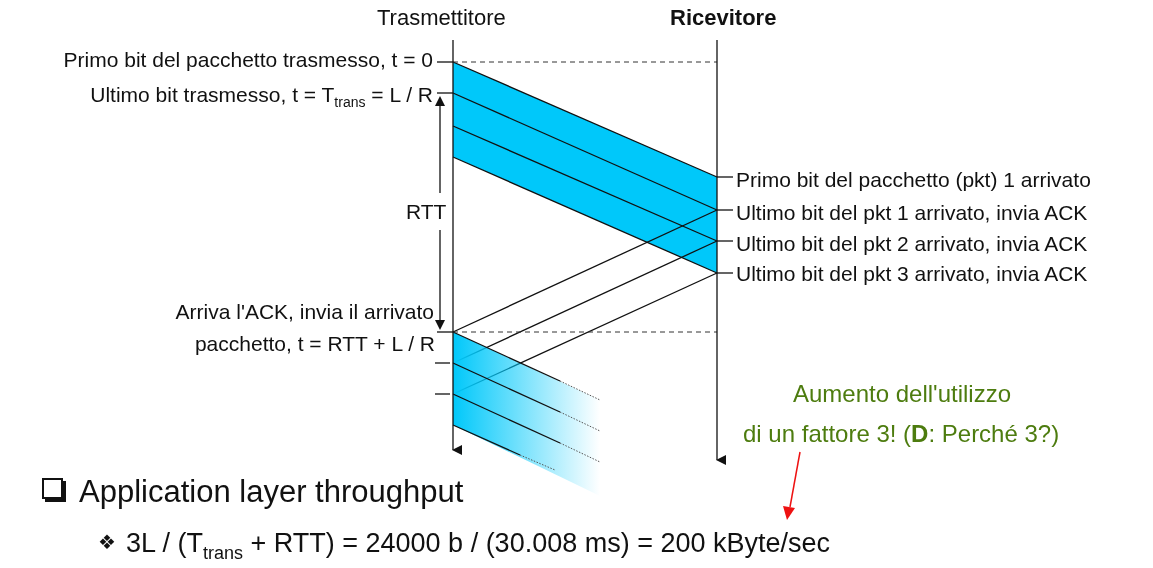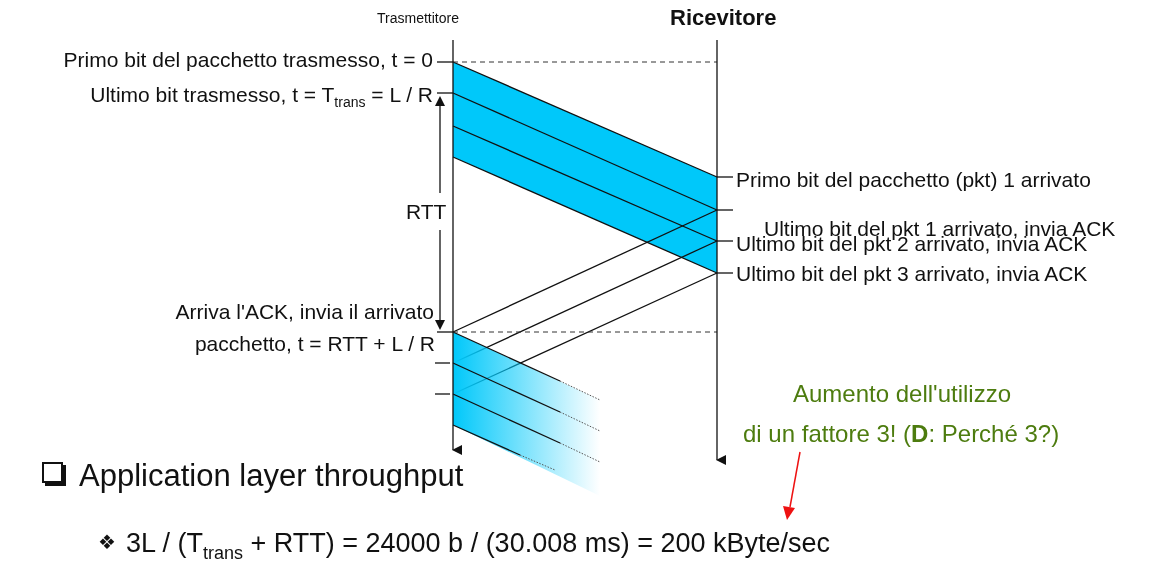--- a/index.html
+++ b/index.html
@@ -81,31 +81,31 @@
     <line x1="440" y1="104" x2="440" y2="193"></line>
     <line x1="440" y1="230" x2="440" y2="322"></line>
   </g>
   <path d="M435,106 L445,106 L440,96 Z" fill="#111"></path>
   <path d="M435,320 L445,320 L440,330 Z" fill="#111"></path>
 
   <line x1="800" y1="452" x2="790" y2="507" stroke="#ee1111" stroke-width="1.5"></line>
   <path d="M783,506 L795,508 L787,520 Z" fill="#ee1111"></path>
 </svg>
 
-<div class="lbl" style="left:377px; top:6px; font-size:14px;text-align:center;">Trasmettitore</div>
+<div class="lbl" style="left:377px; top:6px; font-size:22px;text-align:center;">Trasmettitore</div>
 <div class="lbl" style="left:670px; top:6px; font-size:22px;font-weight:bold;">Ricevitore</div>
 
 <div class="lbl right" style="right:720px; top:48px;">Primo bit del pacchetto trasmesso, t = 0</div>
 <div class="lbl right" style="right:720px; top:83px;"><span>Ultimo bit trasmesso, t = T</span><span class="sub">trans</span><span> = L / R</span></div>
 <div class="lbl" style="left:406px; top:200px;">RTT</div>
 <div class="lbl right" style="right:719px; top:300px;">Arriva l'ACK, invia il arrivato</div>
 <div class="lbl right" style="right:718px; top:332px;">pacchetto, t = RTT + L / R</div>
 
 <div class="lbl" style="left:736px; top:168px;">Primo bit del pacchetto (pkt) 1  arrivato</div>
-<div class="lbl" style="left:764px; top:201px;margin-top:16px;">Ultimo bit del pkt 1 arrivato, invia ACK</div>
+<div class="lbl" style="left:736px; top:201px;">Ultimo bit del pkt 1 arrivato, invia ACK</div>
 <div class="lbl" style="left:736px; top:232px;">Ultimo bit del pkt 2 arrivato, invia ACK</div>
 <div class="lbl" style="left:736px; top:262px;">Ultimo bit del pkt 3 arrivato, invia ACK</div>
 
 <div class="lbl red" style="left:793px; top:380px; font-size:24px; line-height:28px;">Aumento dell'utilizzo</div>
 <div class="lbl red" style="left:743px; top:420px; font-size:24px; line-height:28px;"><span>di un fattore 3! (</span><b>D</b><span>: Perché 3?)</span></div>
 
-<div class="lbl big" style="left:42px; top:458px;"><span class="bullet-box"></span><span>Application layer throughput</span></div>
+<div class="lbl big" style="left:42px; top:474px;"><span class="bullet-box"></span><span>Application layer throughput</span></div>
 <div class="lbl mid" style="left:98px; top:526px;"><span class="diamond">❖</span><span>3L / (T</span><span class="sub" style="font-size:18px; vertical-align:-7px;">trans</span><span> + RTT) = 24000 b / (30.008 ms) = 200 kByte/sec</span></div>
 
 </body></html>

